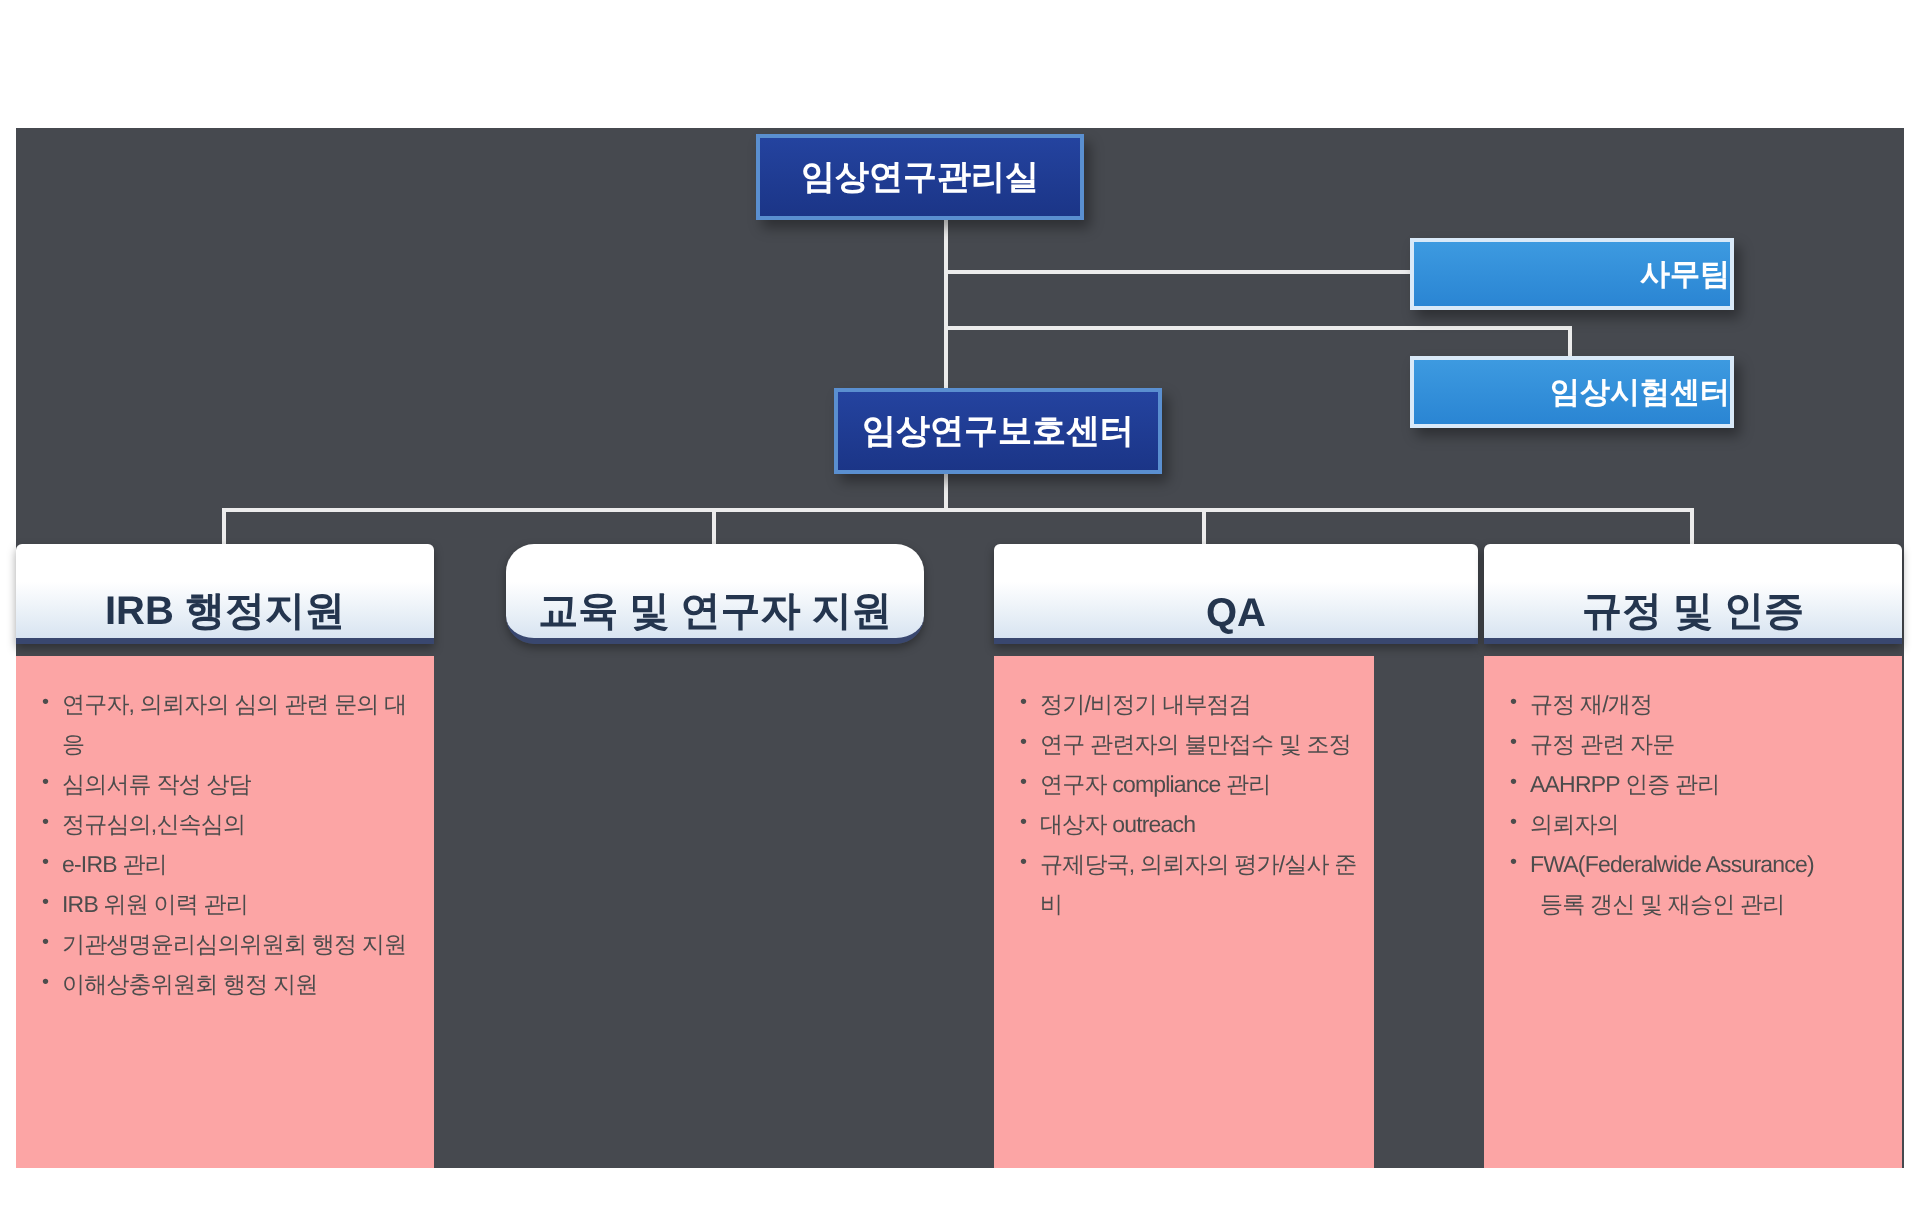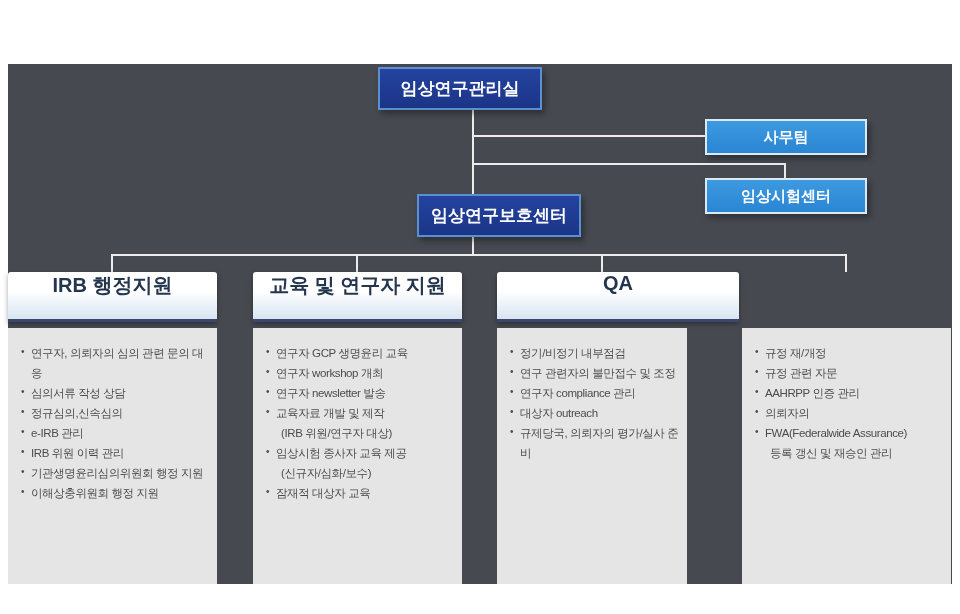--- a/index.html
+++ b/index.html
@@ -21,40 +21,40 @@
     display:flex; align-items:center; justify-content:center;
     box-shadow:3px 4px 6px rgba(0,0,0,.35);
   }
   #root-box   { left:378px; top:67px; }
   #center-box { left:378px; top:194px;margin-left:39px; }
 
   .blue-box {
     position:absolute; width:162px; height:36px;
     background:linear-gradient(#3d9ae0,#2a85d3);
     border:2px solid #d9e9f8; color:#ffffff; font-weight:bold; font-size:15px;
-    display:flex; align-items:center; justify-content:center;
+    display:flex; align-items:center; justify-content:flex-end;
     box-shadow:3px 4px 6px rgba(0,0,0,.35);
   }
   #office-box { left:705px; top:119px; }
   #trial-box  { left:705px; top:178px; }
 
   .col-header {
     position:absolute; top:272px; width:209px; height:50px;
     background:linear-gradient(#ffffff 40%, #d8e4f1);
     border-bottom:3px solid #39476f;
     border-radius:3px 3px 0 0;
-    display:flex; align-items:flex-start; justify-content:center;
+    display:flex; align-items:flex-end; justify-content:center;
     font-size:20px; font-weight:bold; color:#24354e;
     box-shadow:0 2px 5px rgba(0,0,0,.35);
   }
   .col-body {
-    position:absolute; top:328px; width:209px; height:256px; background:#e5e5e5;
+    position:absolute; top:328px; width:209px; height:256px; background:#fca5a5;
   }
   #col1-header, #col1-body { left:8px; }
-  #col2-header, #col2-body { left:253px; }
+  #col2-header, #col2-body { left:253px;border-radius:14px; }
   #col3-header, #col3-body { left:497px; width:242px; }
   #col4-header, #col4-body { left:742px; }
   #col3-body { width:190px; }
 
   .col-body ul { list-style:none; margin:0; padding:15px 3px 0 13px; }
   .col-body li {
     position:relative; font-size:11.5px; line-height:1.74; color:#4c4c4c;
     letter-spacing:-0.4px; padding-left:10px;
   }
   .col-body li.b::before {
@@ -103,46 +103,37 @@
       <li class="b">e-IRB 관리</li>
       <li class="b">IRB 위원 이력 관리</li>
       <li class="b">기관생명윤리심의위원회 행정 지원</li>
       <li class="b">이해상충위원회 행정 지원</li>
     </ul>
   </div>
 
   <div class="col-header" id="col2-header">
     <span>교육 및 연구자 지원</span>
   </div>
-  <div class="col-body" id="col2-body">
-    <ul>
-      <li class="b">연구자 GCP 생명윤리 교육</li>
-      <li class="b">연구자 workshop 개최</li>
-      <li class="b">연구자 newsletter 발송</li>
-      <li class="b">교육자료 개발 및 제작</li>
-      <li class="cont">(IRB 위원/연구자 대상)</li>
-      <li class="b">임상시험 종사자 교육 제공</li>
-      <li class="cont">(신규자/심화/보수)</li>
-      <li class="b">잠재적 대상자 교육</li>
-    </ul>
-  </div>
 
   <div class="col-header" id="col3-header">
     <span>QA</span>
   </div>
   <div class="col-body" id="col3-body">
     <ul>
       <li class="b">정기/비정기 내부점검</li>
       <li class="b">연구 관련자의 불만접수 및 조정</li>
       <li class="b">연구자 compliance 관리</li>
       <li class="b">대상자 outreach</li>
       <li class="b">규제당국, 의뢰자의 평가/실사 준비</li>
     </ul>
   </div>
 
+  <div class="col-header" id="col4-header">
+    <span>규정 및 인증</span>
+  </div>
   <div class="col-body" id="col4-body">
     <ul>
       <li class="b">규정 재/개정</li>
       <li class="b">규정 관련 자문</li>
       <li class="b">AAHRPP 인증 관리</li>
       <li class="b">의뢰자의</li>
       <li class="b">FWA(Federalwide Assurance)</li>
       <li class="cont">등록 갱신 및 재승인 관리</li>
     </ul>
   </div>

